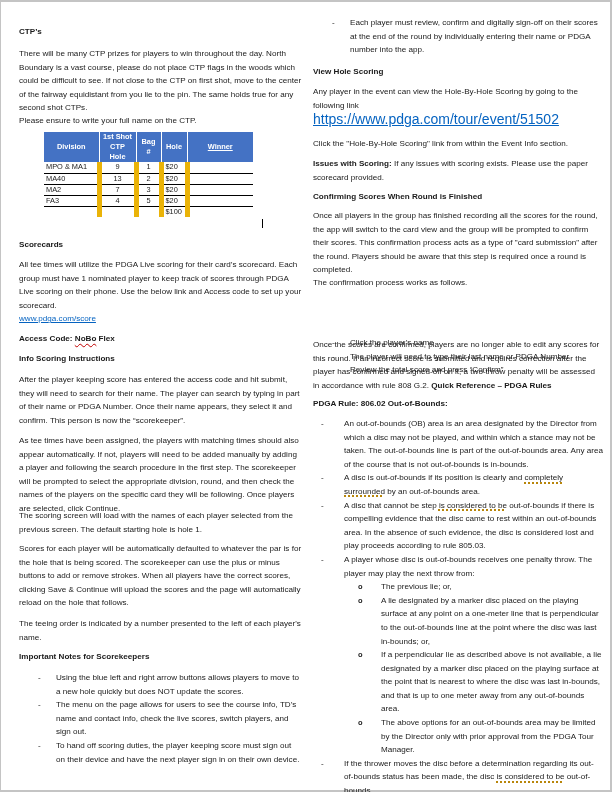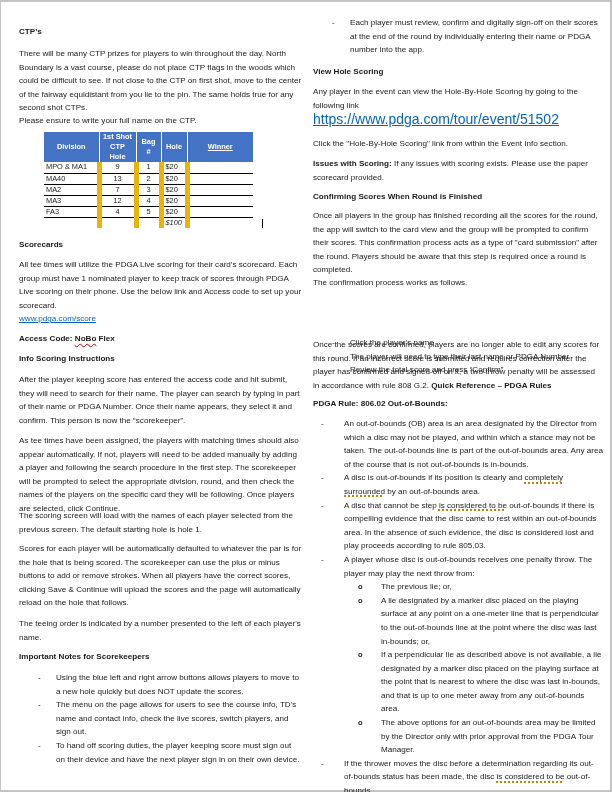--- a/index.html
+++ b/index.html
@@ -45,21 +45,21 @@
     table.ctp th {
       background: #4472c4; color: #ffffff; font-weight: bold;
       text-align: center; padding: 0 2px; height: 24px;
       border-right: 1px solid #ffffff;
     }
     table.ctp td {
       height: 11px; padding: 0 2px; border-bottom: 1px solid #000;
       border-right: 5px solid #eab308; color: #1a1a1a;
     }
     table.ctp td.c { text-align: center; }
-    table.ctp tr.total td { border-bottom: none; font-style: italic; }
+    table.ctp tr.total td { border-bottom: none; }
     .cursor-bar { position: absolute; left: 261px; top: 217px; width: 1px; height: 9px; background: #000; }
   </style>
 </head>
 <body>
 
 <div class="page">
 
   <div class="col col-left">
     <p class="abs h" style="top:23px;">CTP’s</p>
     <p class="abs" style="top:45px;">There will be many CTP prizes for players to win throughout the day. North Boundary is a vast course, please do not place CTP flags in the woods which could be difficult to see. If not close to the CTP on first shot, move to the center of the fairway equidistant from you lie to the pin. The same holds true for any second shot CTPs.</p>
@@ -88,27 +88,20 @@
         <td>MA40</td>
         <td class="c">13</td>
         <td class="c">2</td>
         <td>$20</td>
         <td style="border-right:none;"></td>
       </tr>
       <tr>
         <td>MA2</td>
         <td class="c">7</td>
         <td class="c">3</td>
-        <td>$20</td>
-        <td style="border-right:none;"></td>
-      </tr>
-      <tr>
-        <td>MA3</td>
-        <td class="c">12</td>
-        <td class="c">4</td>
         <td>$20</td>
         <td style="border-right:none;"></td>
       </tr>
       <tr>
         <td>FA3</td>
         <td class="c">4</td>
         <td class="c">5</td>
         <td>$20</td>
         <td style="border-right:none;"></td>
       </tr>

